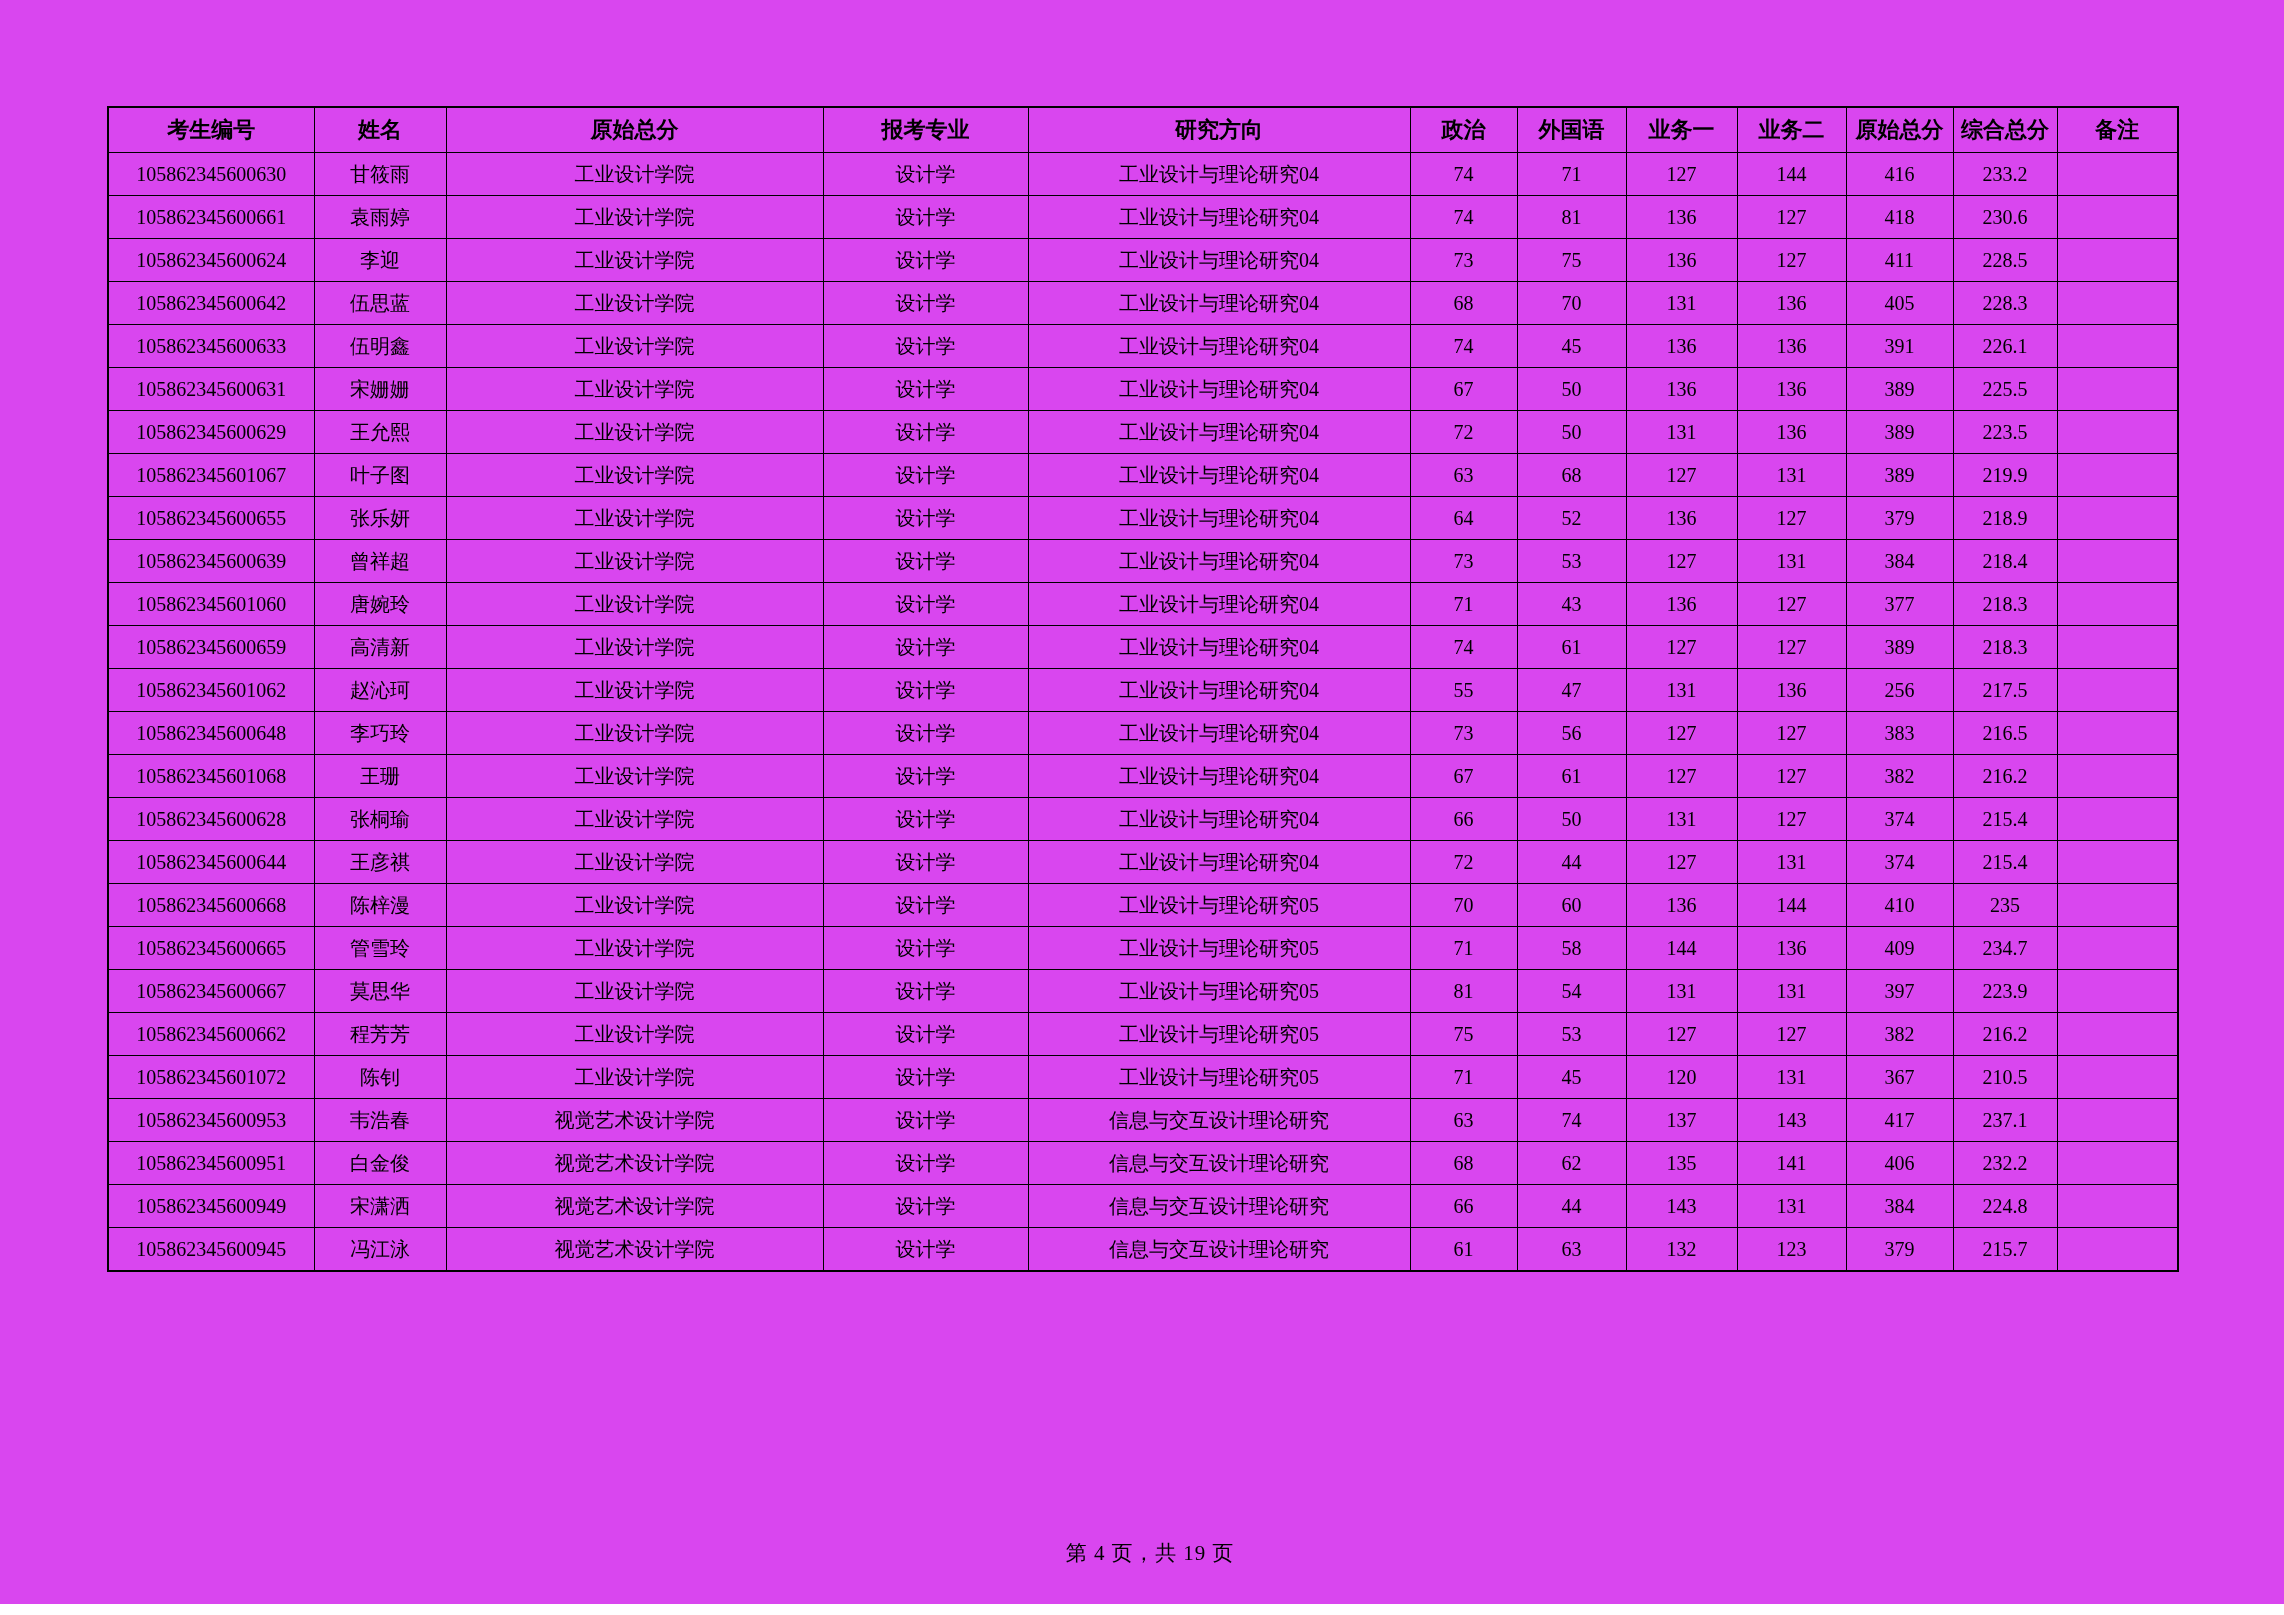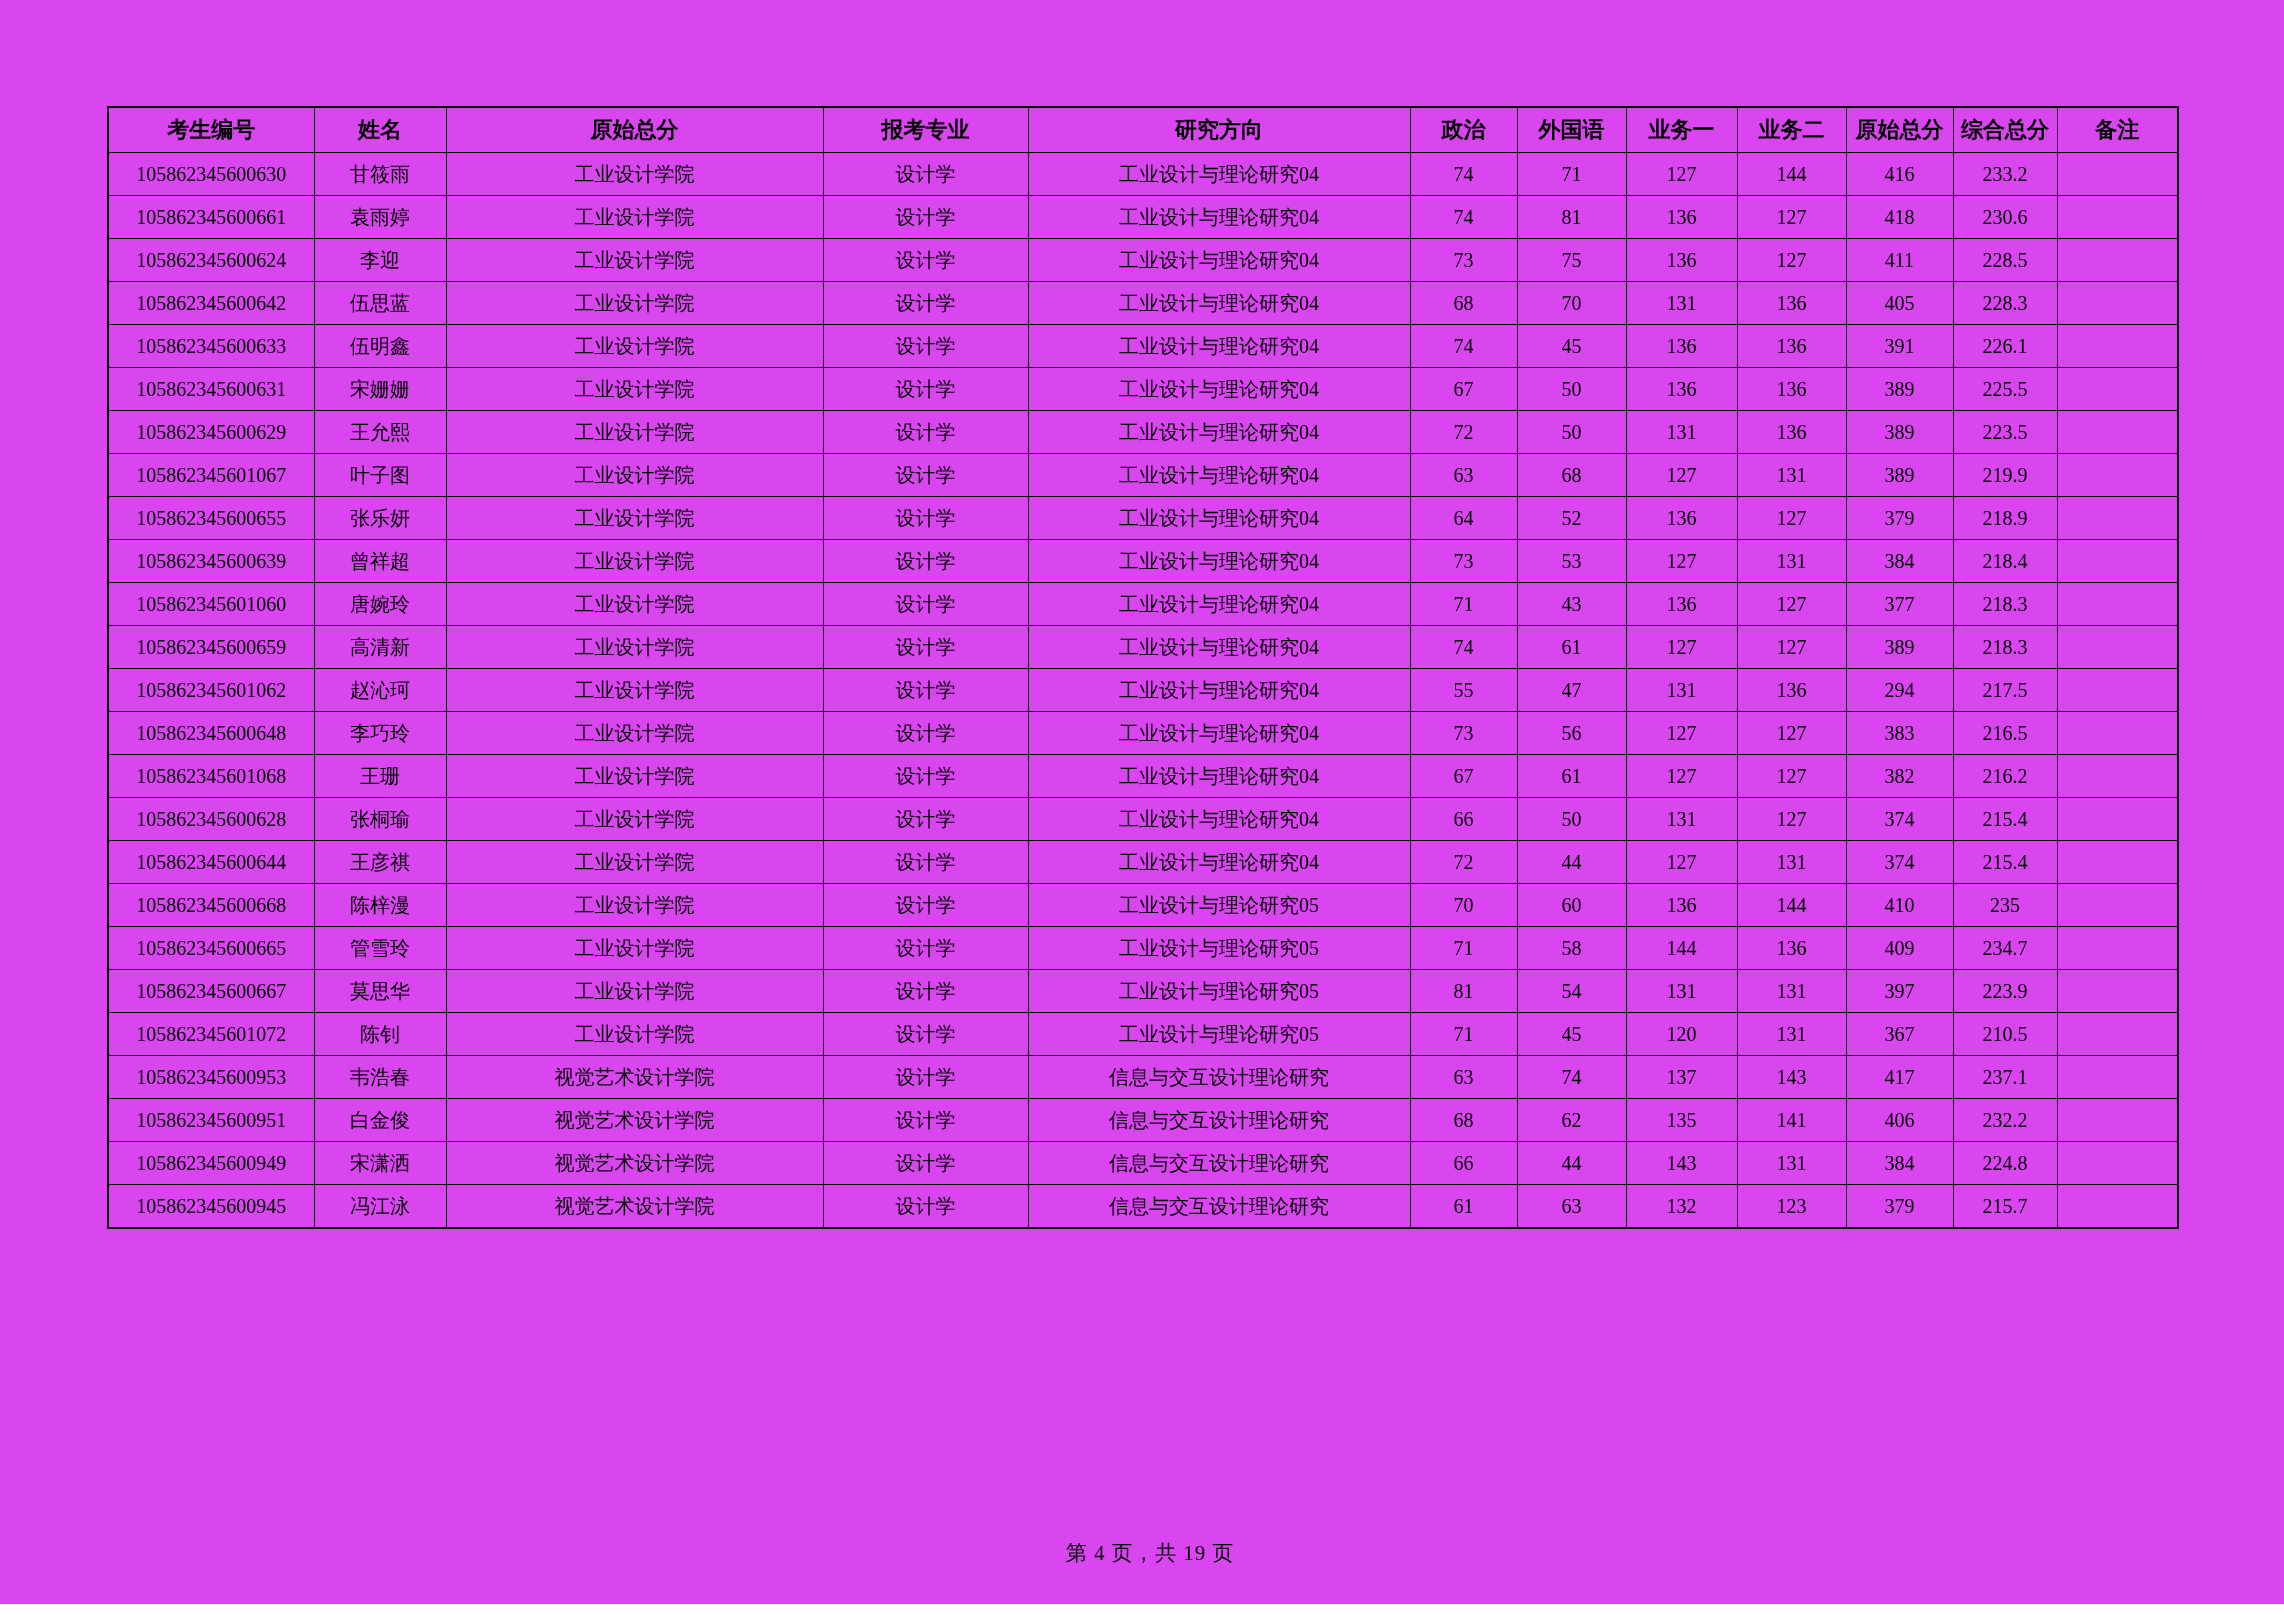--- a/index.html
+++ b/index.html
@@ -263,21 +263,21 @@
         <tr>
           <td>105862345601062</td>
           <td>赵沁珂</td>
           <td>工业设计学院</td>
           <td>设计学</td>
           <td>工业设计与理论研究04</td>
           <td>55</td>
           <td>47</td>
           <td>131</td>
           <td>136</td>
-          <td>294</td>
+          <td>256</td>
           <td>217.5</td>
           <td></td>
         </tr>
         <tr>
           <td>105862345600648</td>
           <td>李巧玲</td>
           <td>工业设计学院</td>
           <td>设计学</td>
           <td>工业设计与理论研究04</td>
           <td>73</td>
@@ -363,20 +363,34 @@
           <td>莫思华</td>
           <td>工业设计学院</td>
           <td>设计学</td>
           <td>工业设计与理论研究05</td>
           <td>81</td>
           <td>54</td>
           <td>131</td>
           <td>131</td>
           <td>397</td>
           <td>223.9</td>
+          <td></td>
+        </tr>
+        <tr>
+          <td>105862345600662</td>
+          <td>程芳芳</td>
+          <td>工业设计学院</td>
+          <td>设计学</td>
+          <td>工业设计与理论研究05</td>
+          <td>75</td>
+          <td>53</td>
+          <td>127</td>
+          <td>127</td>
+          <td>382</td>
+          <td>216.2</td>
           <td></td>
         </tr>
         <tr>
           <td>105862345601072</td>
           <td>陈钊</td>
           <td>工业设计学院</td>
           <td>设计学</td>
           <td>工业设计与理论研究05</td>
           <td>71</td>
           <td>45</td>

